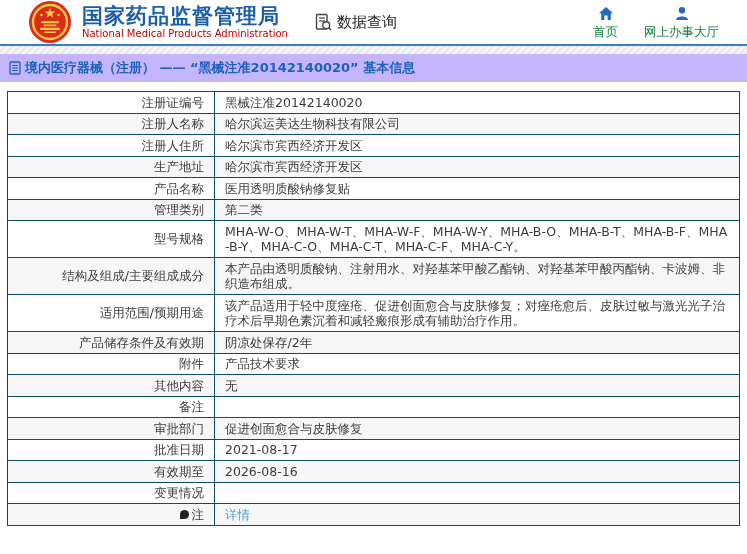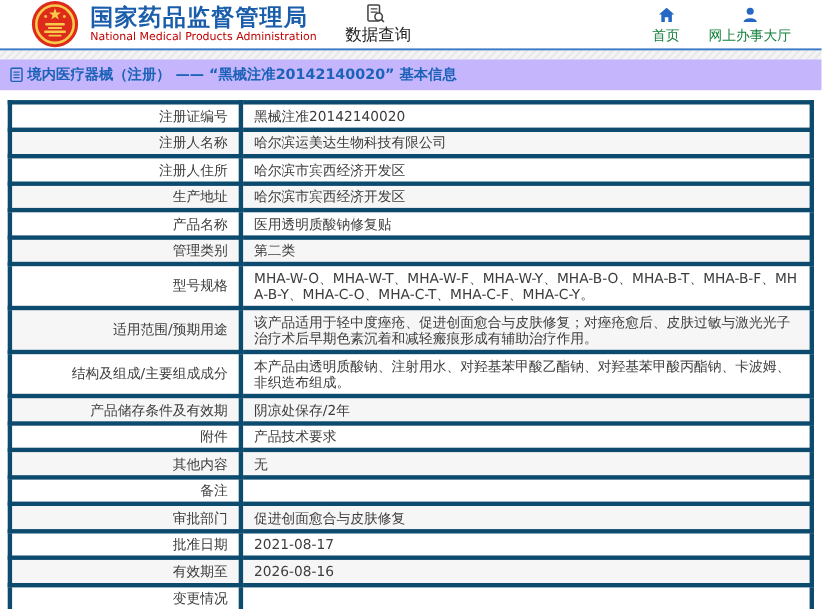--- a/index.html
+++ b/index.html
@@ -7,34 +7,34 @@
     width:747px;height:554px;overflow:hidden;background:#fff;
     font-family:"DejaVu Sans","Liberation Sans",sans-serif;
     color:#444;
   }
   
   .header{height:44px;display:flex;align-items:center;padding:0 14px 0 28px;box-sizing:border-box;}
   .logo{width:44px;height:44px;flex:0 0 auto;}
   .org-block{margin-left:10px;line-height:1.1;}
   .org-cn{font-size:21px;font-weight:bold;color:#1a5dab;letter-spacing:1px;}
   .org-en{font-size:10px;color:#c00000;margin-top:0;}
-  .data-query{display:flex;align-items:center;margin-left:26px;font-size:15px;color:#222;cursor:pointer;flex-direction:column;}
+  .data-query{display:flex;align-items:center;margin-left:26px;font-size:15px;color:#222;cursor:pointer;}
   .data-query svg{margin-right:4px;}
   .top-nav{margin-left:auto;display:flex;gap:26px;padding-right:14px;}
   .nav-item{display:flex;flex-direction:column;align-items:center;font-size:12.5px;color:#15803d;cursor:pointer;line-height:1.2;}
   .nav-item svg{margin-bottom:3px;}
   
   .blue-line{height:2px;background:#3b7bc4;}
   .hatch{height:8px;background:repeating-linear-gradient(135deg,#f4f4f4 0 3px,#e9e9e9 3px 5px);}
   .breadcrumb{height:28px;background:#c4b5fd;display:flex;align-items:center;padding:0 9px;font-size:13px;font-weight:600;color:#1b62b8;}
   .breadcrumb svg{margin-right:4px;flex:0 0 auto;}
   
   .tbl-wrap{padding:9px 7px 0 7px;}
   table{border-collapse:collapse;width:733px;font-size:12.5px;table-layout:fixed;}
-  th,td{border:4px solid #0c4a6e;padding:2.5px 10px;line-height:15.5px;vertical-align:middle;}
+  th,td{border:1px solid #0c4a6e;padding:2.5px 10px;line-height:15.5px;vertical-align:middle;}
   th{width:186px;text-align:right;font-weight:normal;color:#3c3c3c;white-space:nowrap;}
   td{color:#3c3c3c;text-align:left;word-break:break-all;}
   tbody tr:nth-child(even){background:#f6f6f6;}
   tbody tr:nth-child(odd){background:#ffffff;}
   .detail-link{color:#4a9bd5;text-decoration:none;}
   .note-icon{display:inline-block;width:9px;height:9px;background:#222;border-radius:50% 50% 50% 0;margin-right:3px;}
   th .lbl{vertical-align:top;}
 </style>
 </head>
 <body>
@@ -122,26 +122,26 @@
   </tr>
         <tr>
     <th><span class="lbl">管理类别</span></th>
     <td>第二类</td>
   </tr>
         <tr>
     <th><span class="lbl">型号规格</span></th>
     <td>MHA-W-O、MHA-W-T、MHA-W-F、MHA-W-Y、MHA-B-O、MHA-B-T、MHA-B-F、MHA-B-Y、MHA-C-O、MHA-C-T、MHA-C-F、MHA-C-Y。</td>
   </tr>
         <tr>
+    <th><span class="lbl">结构及组成/主要组成成分</span></th>
+    <td>本产品由透明质酸钠、注射用水、对羟基苯甲酸乙酯钠、对羟基苯甲酸丙酯钠、卡波姆、非织造布组成。</td>
+  </tr>
+        <tr>
     <th><span class="lbl">适用范围/预期用途</span></th>
     <td>该产品适用于轻中度痤疮、促进创面愈合与皮肤修复；对痤疮愈后、皮肤过敏与激光光子治疗术后早期色素沉着和减轻瘢痕形成有辅助治疗作用。</td>
-  </tr>
-        <tr>
-    <th><span class="lbl">结构及组成/主要组成成分</span></th>
-    <td>本产品由透明质酸钠、注射用水、对羟基苯甲酸乙酯钠、对羟基苯甲酸丙酯钠、卡波姆、非织造布组成。</td>
   </tr>
         <tr>
     <th><span class="lbl">产品储存条件及有效期</span></th>
     <td>阴凉处保存/2年</td>
   </tr>
         <tr>
     <th><span class="lbl">附件</span></th>
     <td>产品技术要求</td>
   </tr>
         <tr>

